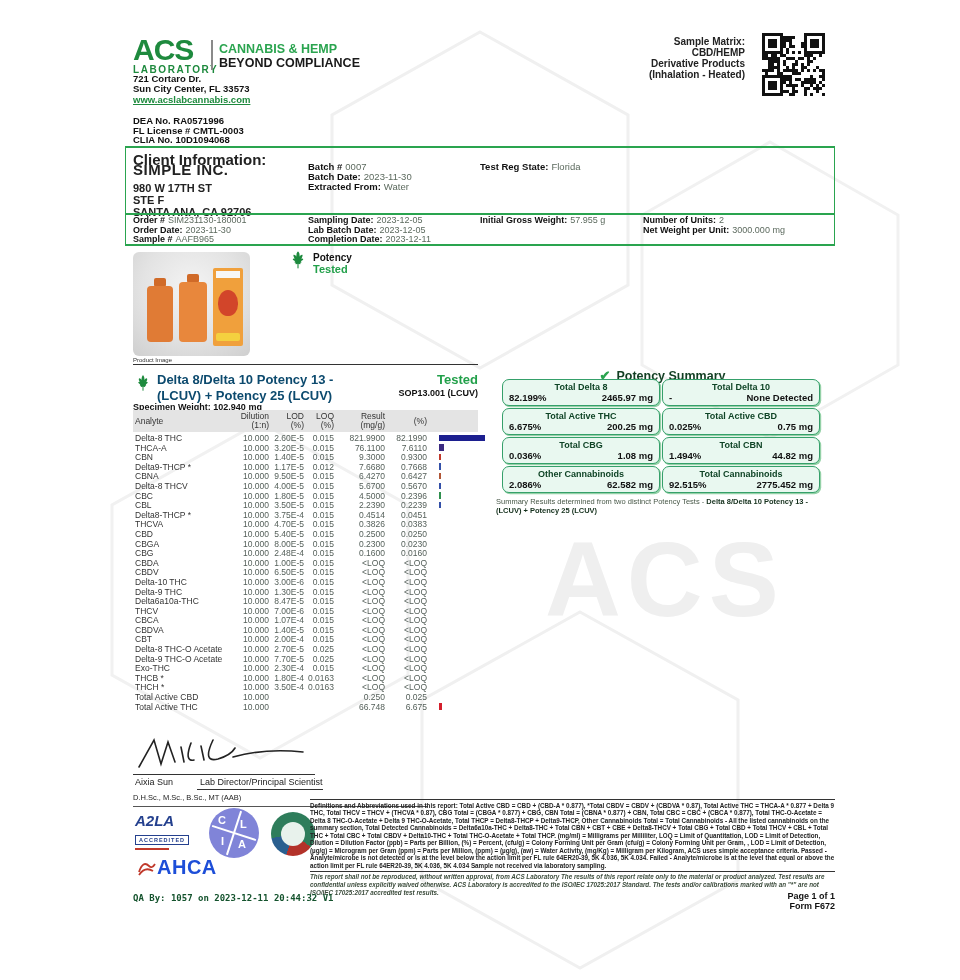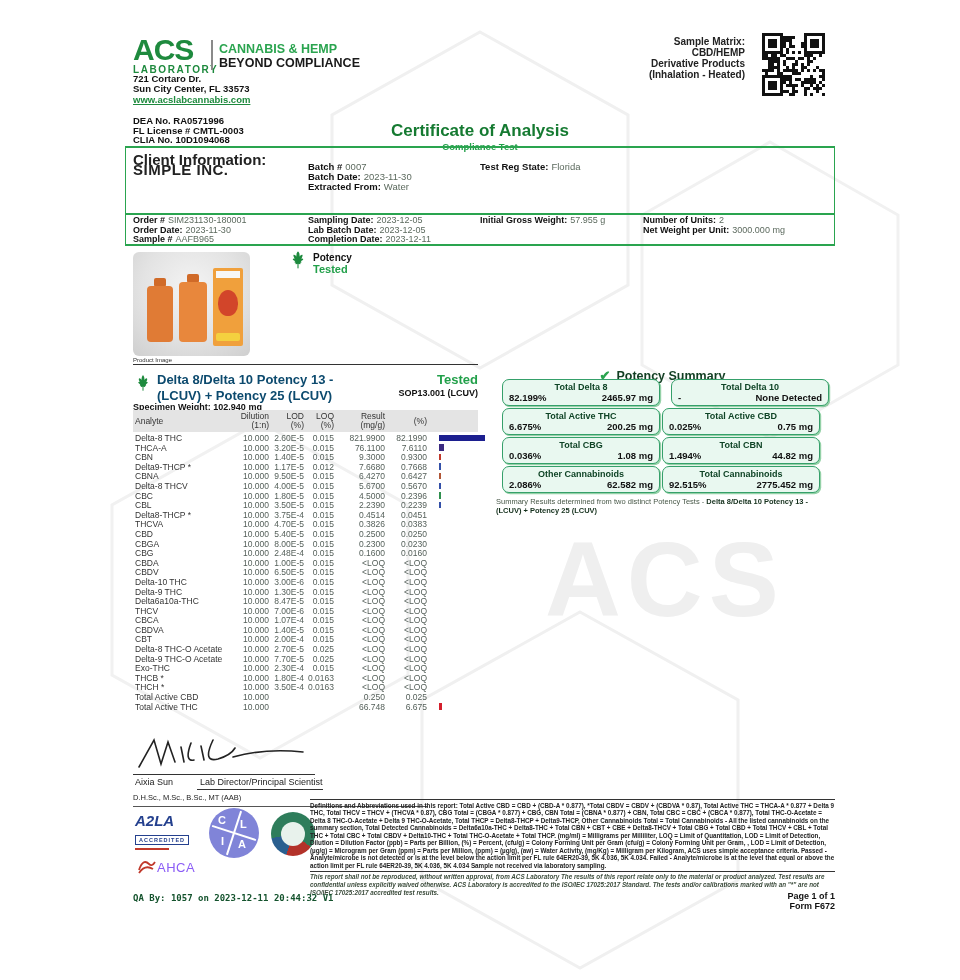--- a/index.html
+++ b/index.html
@@ -77,21 +77,21 @@
   .hline { position:absolute; background:#333; height:1px; }
   
   .a2la-txt { font-size:15px; font-weight:bold; font-style:italic; color:#24408e; line-height:14px; }
   .a2la-box { display:inline-block; border:1px solid #24408e; color:#24408e; font-size:5.5px; font-weight:bold; letter-spacing:1px; padding:1px 3px; margin-top:1px; }
   .a2la-red { width:34px; height:2px; background:#c0392b; margin-top:2px; }
   .clia-circle { position:absolute; width:50px; height:50px; border-radius:50%; background:#8084d8; }
   .clia-line { position:absolute; background:#fff; }
   .clia-l { position:absolute; color:#fff; font-size:11px; font-weight:bold; }
   .seal { position:absolute; width:44px; height:44px; border-radius:50%; background:conic-gradient(#2e7d5b 0 35%, #b3322a 35% 55%, #2a5f8f 55% 72%, #2e7d5b 72% 100%); }
   .seal::after { content:""; position:absolute; left:10px; top:10px; width:24px; height:24px; border-radius:50%; background:#e8f2ec; }
-  .ahca-txt { font-size:13px; font-weight:normal; color:#8b5cf6; letter-spacing:.5px; }
+  .ahca-txt { font-size:20px; font-weight:bold; color:#1d4ed8; letter-spacing:.5px; }
   .defs { position:absolute; font-size:6.3px; line-height:7.55px; color:#222; }
   .defs .p1 { font-weight:bold; border-top:1.5px solid #333; border-bottom:1px solid #333; padding:1.5px 0; }
   .defs .p2 { font-style:italic; font-weight:bold; color:#3a4a3a; margin-top:1.5px; }
   .qa-line { font-family:"DejaVu Sans Mono",monospace; font-size:9px; font-weight:bold; color:#14532d; }
   .pageform { text-align:right; font-size:9px; font-weight:bold; line-height:10px; color:#111; }
 </style>
 </head>
 <body>
 
 <svg class="wm" style="left:330px;top:30px" width="300" height="340">
@@ -122,24 +122,20 @@
       <div class="line">721 Cortaro Dr.</div>
       <div class="line">Sun City Center, FL 33573</div>
     </div>
   <div class="abs weblink" style="left:8px;top:94px">www.acslabcannabis.com</div>
   <div class="abs lic" style="left:8px;top:105px">
       <div class="line">DEA No. RA0571996</div>
       <div class="line">FL License # CMTL-0003</div>
       <div class="line">CLIA No. 10D1094068</div>
     </div>
 
-  <div class="abs title-block" style="left:180px;top:121px;width:350px">
-    <div class="coa-title">Certificate of Analysis</div>
-    <div class="coa-sub">Compliance Test</div>
-  </div>
 
   <div class="abs prod-block" style="left:300px;top:36px;width:320px">
     <div>Sample Matrix:</div>
     <div>
         <div class="line">CBD/HEMP</div>
         <div class="line">Derivative Products</div>
         <div class="line">(Inhalation - Heated)</div>
       </div>
   </div>
   <div class="qr" style="left:637px;top:33px">
@@ -379,20 +375,25 @@
       <div class="qrm" style="left: 42px; top: 60px; width: 3px; height: 3px;"></div>
       <div class="qrm" style="left: 48px; top: 60px; width: 3px; height: 3px;"></div>
       <div class="qrm" style="left: 60px; top: 60px; width: 3px; height: 3px;"></div>
     </div>
 
   <div class="gline" style="top:146px;height:2px"></div>
 
   <div class="cframe" style="left:0;top:148px;width:710px;height:96px"></div>
   <div class="abs clabel" style="left:8px;top:151px">Client Information:</div>
   <div class="abs cname" style="left:8px;top:161px">SIMPLE INC.</div>
+  <div class="abs caddr" style="left:8px;top:182px">
+      <div class="line">980 W 17TH ST</div>
+      <div class="line">STE F</div>
+      <div class="line">SANTA ANA, CA 92706</div>
+    </div>
   <div class="abs pgroup" style="left:183px;top:162px">
       <div class="pair"><span class="plabel">Batch #</span><span class="pvalue">0007</span></div>
       <div class="pair"><span class="plabel">Batch Date:</span><span class="pvalue">2023-11-30</span></div>
       <div class="pair"><span class="plabel">Extracted From:</span><span class="pvalue">Water</span></div>
     </div>
   <div class="abs pgroup" style="left:355px;top:162px">
       <div class="pair"><span class="plabel">Test Reg State:</span><span class="pvalue">Florida</span></div>
     </div>
   <div class="gline" style="top:213px;height:1.5px"></div>
   <div class="abs pgroup-sm" style="left:8px;top:216px">
@@ -734,21 +735,21 @@
   <div class="abs" style="left:365px;top:366px;width:345px;height:190px">
     <div style="text-align:center">
       <span class="check-icon">✔</span><span class="sum-title">Potency Summary</span>
     </div>
     <div>
         <div class="sbox" style="left: 12px; top: 13px;">
           <div class="st">Total Delta 8</div>
           <div class="sl">82.199%</div>
           <div class="sr">2465.97 mg</div>
         </div>
-        <div class="sbox" style="left: 181px; top: 13px;">
+        <div class="sbox" style="left: 172px; top: 13px;">
           <div class="st">Total Delta 10</div>
           <div class="sl">-</div>
           <div class="sr">None Detected</div>
         </div>
         <div class="sbox" style="left: 12px; top: 42px;">
           <div class="st">Total Active THC</div>
           <div class="sl">6.675%</div>
           <div class="sr">200.25 mg</div>
         </div>
         <div class="sbox" style="left: 172px; top: 42px;">

